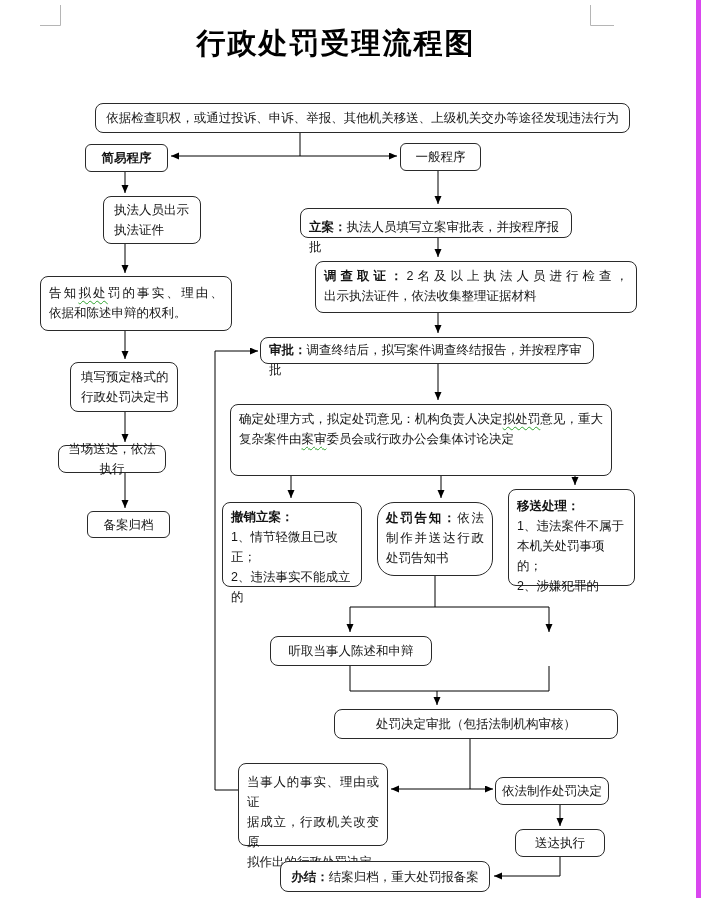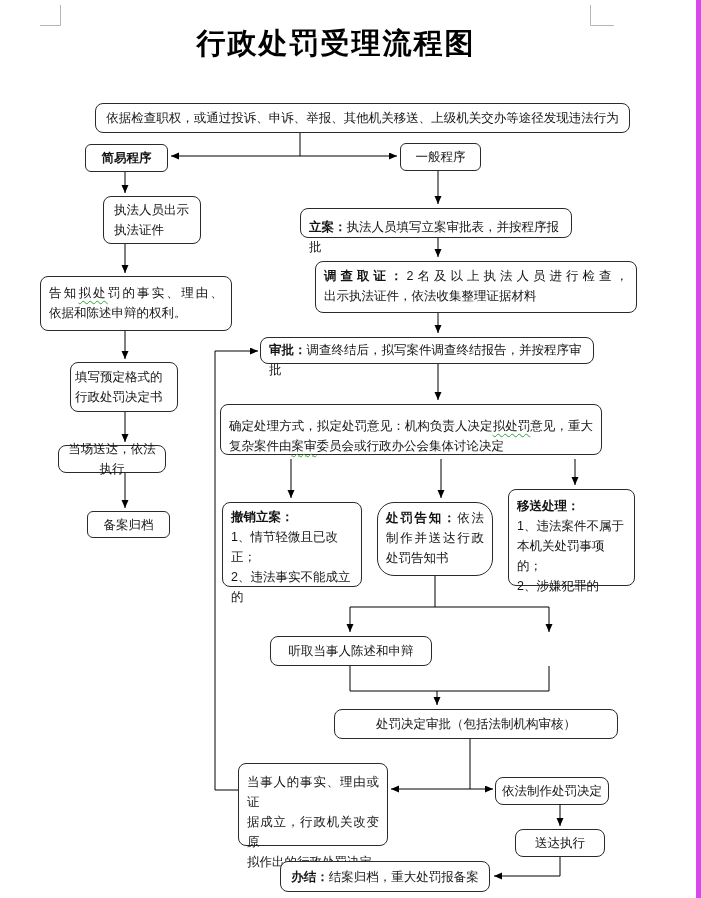--- a/index.html
+++ b/index.html
@@ -84,42 +84,42 @@
     </div>
 
   <div class="node" style="left:67px; top:196px; width:98px; height:48px; padding-left:10px;margin-left:36px;">
       <div class="ln"><span>执法人员出示</span></div>
       <div class="ln"><span>执法证件</span></div>
     </div>
   <div class="node" style="left:40px; top:276px; width:192px; height:55px; padding-top:6px;">
       <div class="ln jl"><span>告知</span><span class="w">拟处</span><span>罚的事实、理由、</span></div>
       <div class="ln"><span>依据和陈述申辩的权利。</span></div>
     </div>
-  <div class="node" style="left:70px; top:362px; width:108px; height:50px; padding-left:4px; padding-top:4px;">
+  <div class="node" style="left:70px; top:362px; width:108px; height:50px; padding-left:10px; padding-top:4px;">
       <div class="ln"><span>填写预定格式的</span></div>
       <div class="ln"><span>行政处罚决定书</span></div>
     </div>
   <div class="node center" style="left:58px; top:445px; width:108px; height:28px;">
       <div class="ln"><span>当场送达，依法执行</span></div>
     </div>
   <div class="node center" style="left:87px; top:511px; width:83px; height:27px; border-radius:6px;">
       <div class="ln"><span>备案归档</span></div>
     </div>
 
   <div class="node" style="left:300px; top:208px; width:272px; height:30px; padding-top:8px;">
       <div class="ln"><span class="b">立案：</span><span>执法人员填写立案审批表，并按程序报批</span></div>
     </div>
   <div class="node" style="left:315px; top:261px; width:322px; height:52px; padding-top:4px;">
       <div class="ln jl"><span class="b">调查取证：</span><span>2名及以上执法人员进行检查，</span></div>
       <div class="ln"><span>出示执法证件，依法收集整理证据材料</span></div>
     </div>
   <div class="node" style="left:260px; top:337px; width:334px; height:27px; padding-top:2px;">
       <div class="ln"><span class="b">审批：</span><span>调查终结后，拟写案件调查终结报告，并按程序审批</span></div>
     </div>
-  <div class="node" style="left:220px; top:404px; width:382px; height:51px; padding-top:11px;">
+  <div class="node" style="left:230px; top:404px; width:382px; height:72px; padding-top:4px;">
       <div class="ln jl"><span>确定处理方式，拟定处罚意见：机构负责人决定</span><span class="w">拟处罚</span><span>意见，重大</span></div>
       <div class="ln"><span>复杂案件由</span><span class="w">案审</span><span>委员会或行政办公会集体讨论决定</span></div>
     </div>
 
   <div class="node" style="left:222px; top:502px; width:140px; height:85px; padding-top:4px;">
       <div class="ln"><span class="b">撤销立案：</span></div>
       <div class="ln"><span>1、情节轻微且已改正；</span></div>
       <div class="ln"><span>2、违法事实不能成立的</span></div>
     </div>
   <div class="node" style="left:377px; top:502px; width:116px; height:74px; padding-top:5px;border-radius:17px;">

